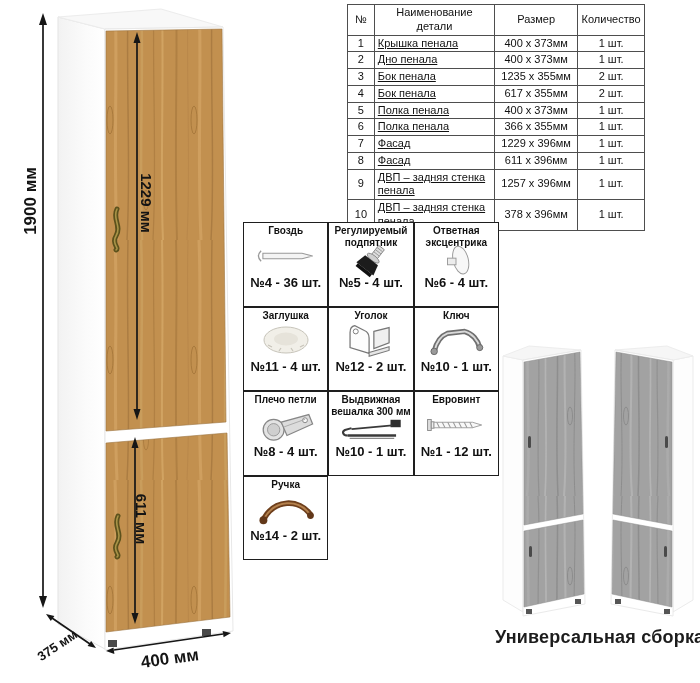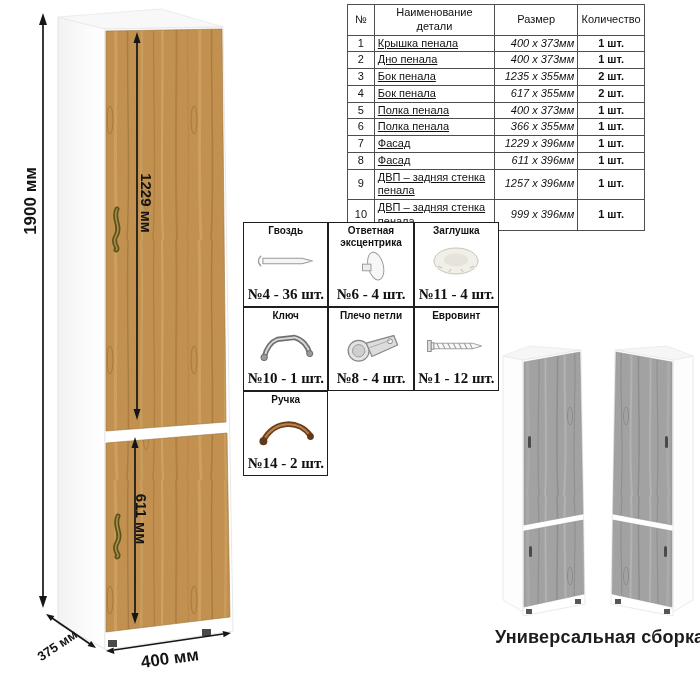--- a/index.html
+++ b/index.html
@@ -16,39 +16,39 @@
   #parts-table{
     position:absolute;left:347px;top:4px;width:298px;
     border-collapse:collapse;font-size:11px;line-height:1.25;color:#111;
   }
   #parts-table th,#parts-table td{
     border:1px solid #4e4e4e;padding:1px 3px;vertical-align:middle;
   }
   #parts-table th{font-weight:normal;text-align:center;}
   #parts-table td.c-num{width:22px;text-align:center;}
   #parts-table td.c-name{width:124px;text-align:left;text-decoration:underline;}
-  #parts-table td.c-size{width:78px;text-align:right;white-space:nowrap;font-style:italic;}
-  #parts-table td.c-qty{width:60px;text-align:center;white-space:nowrap;font-weight:bold;}
+  #parts-table td.c-size{width:78px;text-align:center;white-space:nowrap;}
+  #parts-table td.c-qty{width:60px;text-align:center;white-space:nowrap;}
 
   
   #hardware-grid{
     position:absolute;left:243px;top:222px;width:256px;
     display:grid;grid-template-columns:1fr 1fr 1fr;grid-auto-rows:84.6px;
   }
   .hw-cell{
     border:1px solid #1e1e1e;background:#fff;box-sizing:border-box;
     display:flex;flex-direction:column;align-items:center;justify-content:space-between;
-    padding:2px 1px 3px;overflow:hidden;
+    padding:2px 1px 16px;overflow:hidden;
   }
   .hw-title{
     font-size:10px;font-weight:bold;text-align:center;line-height:1.15;color:#111;
   }
   .hw-icon{flex:1;display:flex;align-items:center;justify-content:center;min-height:0;}
   .hw-icon svg{display:block;}
-  .hw-cap{font-size:15px;font-weight:bold;color:#111;white-space:nowrap;font-family:Liberation Serif, serif;}
+  .hw-cap{font-size:13px;font-weight:bold;color:#111;white-space:nowrap;}
 
   
   #variants{position:absolute;left:495px;top:336px;width:206px;}
   #assembly-caption{
     margin-top:3px;text-align:center;font-size:18px;font-weight:bold;color:#1c1c1c;
     letter-spacing:0.2px;white-space:nowrap;
   }
 </style>
 </head>
 <body>
@@ -184,39 +184,54 @@
       </tr>
     <tr>
         <td class="c-num">9</td>
         <td class="c-name">ДВП – задняя стенка пенала</td>
         <td class="c-size">1257 х 396мм</td>
         <td class="c-qty">1 шт.</td>
       </tr>
     <tr>
         <td class="c-num">10</td>
         <td class="c-name">ДВП – задняя стенка пенала</td>
-        <td class="c-size">999 х 396мм</td>
+        <td class="c-size">378 х 396мм</td>
         <td class="c-qty">1 шт.</td>
       </tr>
   </tbody>
 </table>
 
 <div id="hardware-grid">
 
   <div class="hw-cell">
     <div class="hw-title">Гвоздь</div>
     <div class="hw-icon">
       <svg width="64" height="26" viewBox="0 0 72 28">
         <path d="M8 8 q-6 6 0 12" fill="none" stroke="#999" stroke-width="1.5"></path>
         <path d="M10 11 h44 l12 3 -12 3 h-44 z" fill="#f4f4f4" stroke="#999" stroke-width="1.2"></path>
       </svg>
     </div>
     <div class="hw-cap">№4 - 36 шт.</div>
   </div>
 
+  <div class="hw-cell">
+    <div class="hw-title">Регулируемый подпятник</div>
+    <div class="hw-icon">
+      <svg width="56" height="36" viewBox="0 0 60 40">
+        <g transform="rotate(38 30 20)">
+          <rect x="26" y="1" width="8" height="13" fill="#ddd" stroke="#888"></rect>
+          <path d="M26 4 h8 M26 7 h8 M26 10 h8" stroke="#999" stroke-width="1"></path>
+          <ellipse cx="30" cy="16" rx="8" ry="3" fill="#cfcfcf" stroke="#888"></ellipse>
+          <path d="M21 19 h18 l3 12 h-24 z" fill="#1c1c1c"></path>
+          <path d="M20 31 h20 v4 h-20 z" fill="#111"></path>
+        </g>
+      </svg>
+    </div>
+    <div class="hw-cap">№5 - 4 шт.</div>
+  </div>
 
   <div class="hw-cell">
     <div class="hw-title">Ответная эксцентрика</div>
     <div class="hw-icon">
       <svg width="50" height="34" viewBox="0 0 50 36">
         <ellipse cx="30" cy="17" rx="8" ry="15" fill="#f7f7f7" stroke="#999" transform="rotate(-14 30 17)"></ellipse>
         <rect x="16" y="15" width="9" height="7" fill="#ececec" stroke="#999"></rect>
       </svg>
     </div>
     <div class="hw-cap">№6 - 4 шт.</div>
@@ -227,20 +242,32 @@
     <div class="hw-icon">
       <svg width="62" height="38" viewBox="0 0 62 38">
         <ellipse cx="31" cy="19" rx="22" ry="13" fill="#f1efe8" stroke="#c7c4ba"></ellipse>
         <ellipse cx="31" cy="18" rx="12" ry="6.5" fill="#e6e3da"></ellipse>
         <path d="M13 24 l4 2 M49 24 l-4 2 M24 30 l2 -3 M38 30 l-2 -3" stroke="#c7c4ba" stroke-width="1.2"></path>
       </svg>
     </div>
     <div class="hw-cap">№11 - 4 шт.</div>
   </div>
 
+  <div class="hw-cell">
+    <div class="hw-title">Уголок</div>
+    <div class="hw-icon">
+      <svg width="58" height="40" viewBox="0 0 58 42">
+        <path d="M12 6 q-5 1 -5 7 l0 16 l20 6 l0 -16 q0 -6 -5 -8 z" fill="#fdfdfd" stroke="#777" stroke-width="1.3"></path>
+        <circle cx="13" cy="12" r="2.6" fill="#fff" stroke="#777"></circle>
+        <path d="M32 12 l16 -4 l0 16 l-16 6 z" fill="#f0f0f0" stroke="#777" stroke-width="1.3"></path>
+        <path d="M27 34 l21 -6 l0 4 l-21 6 z" fill="#e6e6e6" stroke="#777" stroke-width="1.1"></path>
+      </svg>
+    </div>
+    <div class="hw-cap">№12 - 2 шт.</div>
+  </div>
 
   <div class="hw-cell">
     <div class="hw-title">Ключ</div>
     <div class="hw-icon">
       <svg width="62" height="38" viewBox="0 0 62 40">
         <path d="M8 32 C10 24 14 16 22 13 L40 11 C48 13 54 20 56 28" fill="none" stroke="#6f6f6f" stroke-width="5.5" stroke-linecap="round"></path>
         <path d="M8 32 C10 24 14 16 22 13 L40 11 C48 13 54 20 56 28" fill="none" stroke="#d9d9d9" stroke-width="2" stroke-linecap="round"></path>
         <circle cx="8" cy="32" r="3.4" fill="#9a9a9a" stroke="#666"></circle>
         <circle cx="56" cy="28" r="3.2" fill="#9a9a9a" stroke="#666"></circle>
       </svg>
@@ -256,20 +283,33 @@
         <circle cx="19" cy="25" r="6.5" fill="#cfcfcf" stroke="#9a9a9a"></circle>
         <path d="M27 17 L56 9 L60 19 L33 31 z" fill="#dcdcdc" stroke="#878787" stroke-width="1.3"></path>
         <circle cx="52" cy="15" r="2.6" fill="#f5f5f5" stroke="#878787"></circle>
         <path d="M30 22 l22 -8" stroke="#aaa" stroke-width="1"></path>
       </svg>
     </div>
     <div class="hw-cap">№8 - 4 шт.</div>
   </div>
 
 
+  <div class="hw-cell">
+    <div class="hw-title">Выдвижная вешалка 300 мм</div>
+    <div class="hw-icon">
+      <svg width="66" height="26" viewBox="0 0 70 28">
+        <rect x="56" y="3" width="11" height="8" fill="#2d2d2d"></rect>
+        <path d="M10 20 h52" stroke="#3a3a3a" stroke-width="2.6"></path>
+        <path d="M14 13 L58 9" stroke="#3a3a3a" stroke-width="2"></path>
+        <path d="M10 20 c-5 0 -7 -4 -3 -6 l7 -2" fill="none" stroke="#3a3a3a" stroke-width="2.2"></path>
+        <path d="M12 23 h48" stroke="#8a8a8a" stroke-width="1.4"></path>
+      </svg>
+    </div>
+    <div class="hw-cap">№10 - 1 шт.</div>
+  </div>
 
   <div class="hw-cell">
     <div class="hw-title">Евровинт</div>
     <div class="hw-icon">
       <svg width="66" height="26" viewBox="0 0 72 28">
         <rect x="5" y="8" width="4" height="12" fill="#ddd" stroke="#888"></rect>
         <rect x="9" y="10.5" width="3" height="7" fill="#eee" stroke="#888"></rect>
         <path d="M12 11 h42 l10 3 -10 3 h-42 z" fill="#f8f8f8" stroke="#999"></path>
         <path d="M15 11 l3 6 M21 11 l3 6 M27 11 l3 6 M33 11 l3 6 M39 11 l3 6 M45 11 l3 6 M51 11 l3 6" stroke="#999" stroke-width="1.1"></path>
       </svg>

